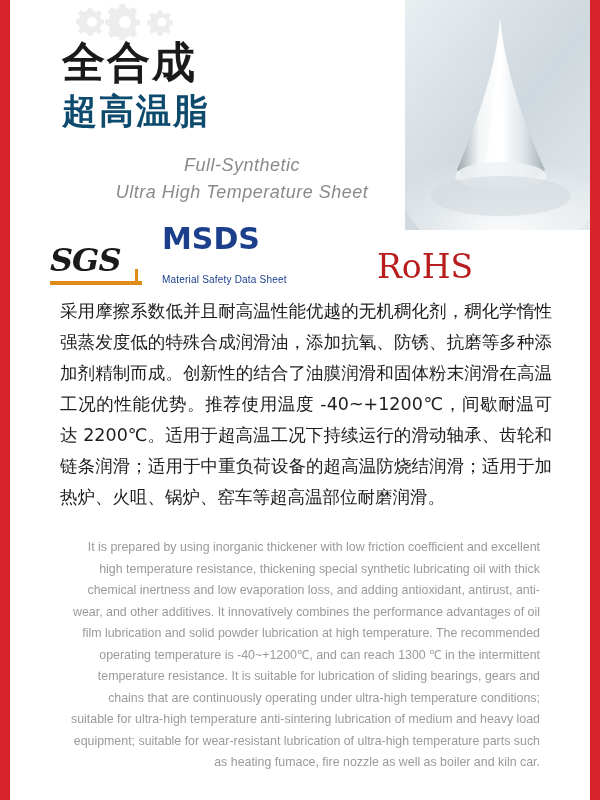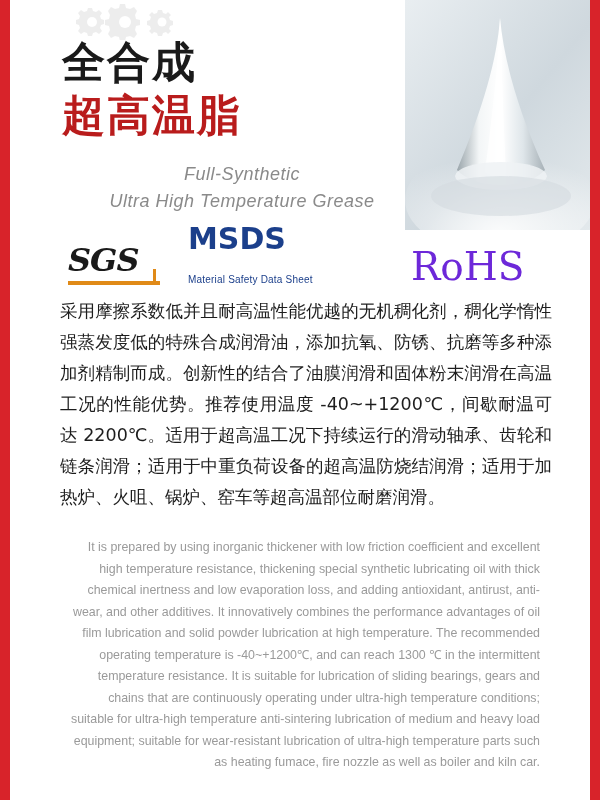--- a/index.html
+++ b/index.html
@@ -65,48 +65,48 @@
     font-family: "DejaVu Sans", "Liberation Sans", sans-serif;
     font-size: 43px;
     font-weight: bold;
     color: #1a1a1a;
     letter-spacing: 2px;
     line-height: 1.15;
     margin: 0;
   }
   .title-cn-2 {
     font-family: "DejaVu Sans", "Liberation Sans", sans-serif;
-    font-size: 43px;
-    font-weight: bold;
-    color: #b91c1c;
+    font-size: 35px;
+    font-weight: bold;
+    color: #0c4a6e;
     letter-spacing: 2px;
     line-height: 1.15;
     margin: 4px 0 0 0;
   }
   .title-en {
     margin-top: 20px;
     font-family: "Liberation Sans", sans-serif;
     font-style: italic;
     font-size: 18px;
     line-height: 1.5;
     color: #8a8a8a;
     letter-spacing: 0.5px;
     text-align: center;
   }
 
   
   .certs {
     position: absolute;
-    left: 58px;
+    left: 40px;
     top: 235px;
     width: 500px;
     height: 50px;
     display: flex;
     align-items: flex-end;
-    gap: 28px;
+    gap: 20px;
   }
   .sgs {
     position: relative;
     width: 92px;
     height: 42px;
   }
   .sgs-text {
     font-family: "DejaVu Serif", "Liberation Serif", serif;
     font-weight: bold;
     font-style: italic;
@@ -144,22 +144,22 @@
   }
   .msds-sub {
     font-family: "Liberation Sans", sans-serif;
     font-size: 10px;
     color: #1b3f8b;
     letter-spacing: 0.2px;
     margin-top: 18px;
   }
   .rohs {
     font-family: "DejaVu Serif", "Liberation Serif", serif;
-    font-size: 39px;
-    color: #6d28d9;
+    font-size: 33px;
+    color: #b91c1c;
     line-height: 36px;
   }
 
   .body-cn {
     position: absolute;
     left: 50px;
     top: 296px;
     width: 492px;
     font-family: "DejaVu Sans", "Liberation Sans", sans-serif;
     font-size: 17.5px;
@@ -228,21 +228,21 @@
       <ellipse cx="96" cy="176" rx="46" ry="14" fill="#eef2f4" opacity="0.85"></ellipse>
       <ellipse cx="96" cy="196" rx="70" ry="20" fill="#d4dbe0" opacity="0.6"></ellipse>
     </svg>
   </div>
 
   <div class="title-block">
     <div class="title-cn-1">全合成</div>
     <div class="title-cn-2">超高温脂</div>
     <div class="title-en">
       <div>Full-Synthetic</div>
-      <div>Ultra High Temperature Grease</div>
+      <div>Ultra High Temperature Sheet</div>
     </div>
   </div>
 
   <div class="certs">
     <div class="sgs">
       <div class="sgs-text">SGS</div>
       <div class="sgs-bar"></div>
       <div class="sgs-tick"></div>
     </div>
     <div class="msds">

